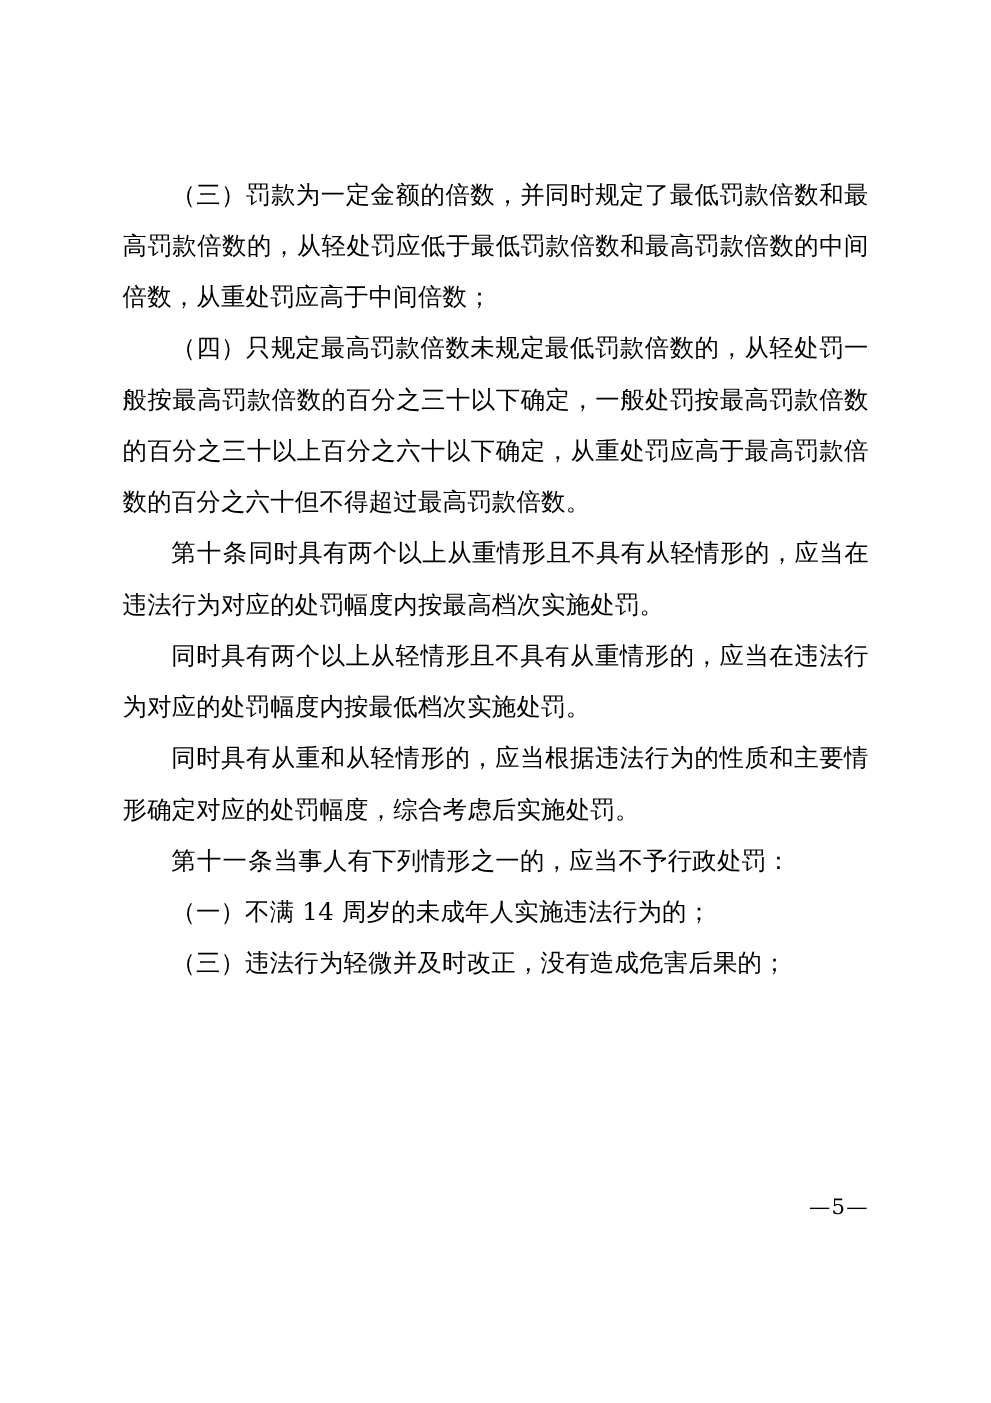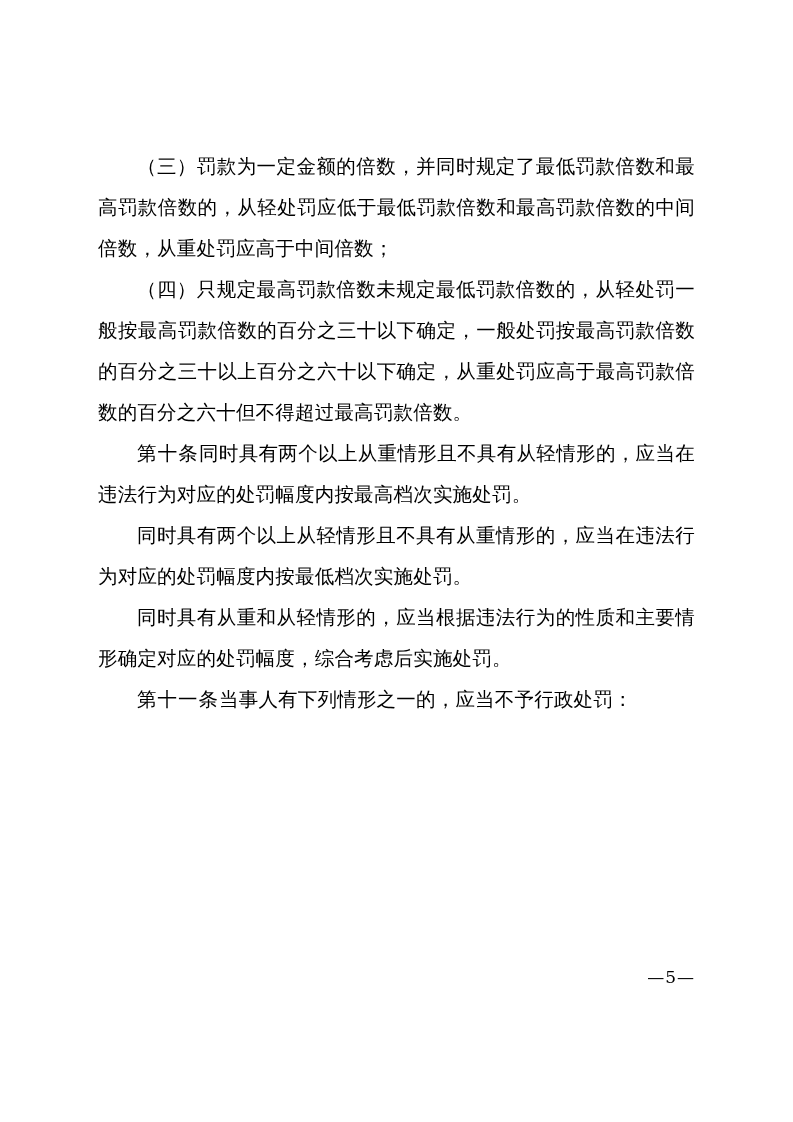--- a/index.html
+++ b/index.html
@@ -10,21 +10,21 @@
     width: 793px;
     height: 1122px;
     background: #ffffff;
     font-family: "DejaVu Serif", "Liberation Serif", serif;
     color: #000000;
     position: relative;
     overflow: hidden;
   }
   .page {
     position: absolute;
-    top: 11px;
+    top: 0;
     left: 0;
     width: 793px;
     height: 1084px;
     box-sizing: border-box;
     padding: 135px 98px 16px 98px;
   }
   .doc-body {
     font-size: 19.5px;
     line-height: 41px;
     text-align: justify;
@@ -59,21 +59,23 @@
     <p class="para">（四）只规定最高罚款倍数未规定最低罚款倍数的，从轻处罚一般按最高罚款倍数的百分之三十以下确定，一般处罚按最高罚款倍数的百分之三十以上百分之六十以下确定，从重处罚应高于最高罚款倍数的百分之六十但不得超过最高罚款倍数。</p>
 
     <p class="para"><span class="article-label">第十条</span><span>同时具有两个以上从重情形且不具有从轻情形的，应当在违法行为对应的处罚幅度内按最高档次实施处罚。</span></p>
 
     <p class="para">同时具有两个以上从轻情形且不具有从重情形的，应当在违法行为对应的处罚幅度内按最低档次实施处罚。</p>
 
     <p class="para">同时具有从重和从轻情形的，应当根据违法行为的性质和主要情形确定对应的处罚幅度，综合考虑后实施处罚。</p>
 
     <p class="para"><span class="article-label">第十一条</span><span>当事人有下列情形之一的，应当不予行政处罚：</span></p>
 
+    <p class="para">（一）不满 14 周岁的未成年人实施违法行为的；</p>
 
 
+    <p class="para">（三）违法行为轻微并及时改正，没有造成危害后果的；</p>
 
 
 
   </div>
 
   <div class="page-number">—5—</div>
 </div>
 
 </body></html>

